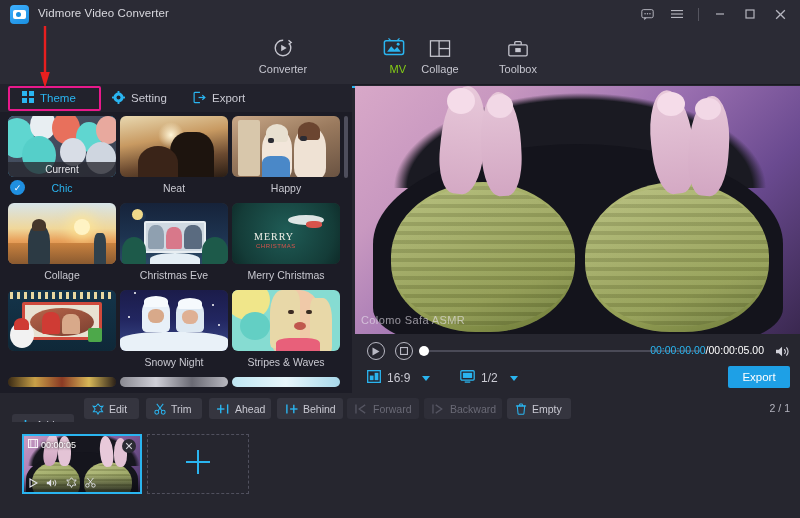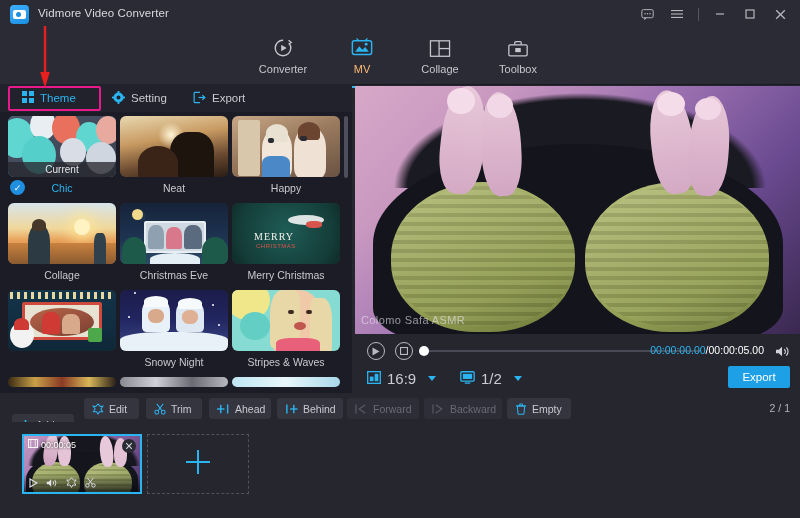--- a/index.html
+++ b/index.html
@@ -48,21 +48,21 @@
     position: absolute; left: 0; top: 28px; width: 800px; height: 56px;
     background: #2b2b35;
   }
   .mode {
     position: absolute; top: 4px; width: 88px; height: 52px;
     display: flex; flex-direction: column; align-items: center; justify-content: flex-start;
     color: #c6c6cf; cursor: default;
   }
   .mode .mi { height: 27px; display: flex; align-items: flex-end; }
   .mode .ml { font-size: 11px; margin-top: 4px; }
-  .mode.active { color: #fdba74; }
+  .mode.active { color: #84cc16; align-items: flex-end; }
   .mode .underline {
     position: absolute; bottom: -4px; left: 14px; width: 60px; height: 2px;
     background: #2ab5f0; display: none;
   }
   .mode.active .underline { display: block; }
 
   
   .subbar {
     position: absolute; left: 0; top: 84px; width: 352px; height: 28px;
     background: #22222c;
@@ -147,21 +147,21 @@
     position: absolute; left: 64px; top: 8px; width: 10px; height: 10px;
     border-radius: 50%; background: #fff;
   }
   .times {
     position: absolute; right: 36px; top: 6px; font-size: 10.5px;
     font-family: "Liberation Sans", sans-serif; color: #ffffff; white-space: nowrap;
   }
   .times .cur { color: #2ab5f0; }
   .spk { position: absolute; right: 10px; top: 6px; color: #d2d2da; }
   .pvrow2 { position: absolute; left: 0; top: 30px; width: 445px; height: 28px; }
-  .ctl { position: absolute; top: 6px; display: flex; align-items: center; gap: 6px; color: #cbcbd4; font-size: 15px; }
+  .ctl { position: absolute; top: 6px; display: flex; align-items: center; gap: 6px; color: #cbcbd4; font-size: 12px; }
   .caret { width: 0; height: 0; border-left: 4.5px solid transparent; border-right: 4.5px solid transparent; border-top: 5px solid #2ab5f0; }
   .exportbtn {
     position: absolute; right: 10px; top: 2px; width: 62px; height: 22px;
     background: #1ea0e6; color: #fff; font-size: 11.5px; border-radius: 2px;
     display: flex; align-items: center; justify-content: center; border: 0;
     font-family: "Liberation Sans", sans-serif;
   }
 
   
   .actionbar {

